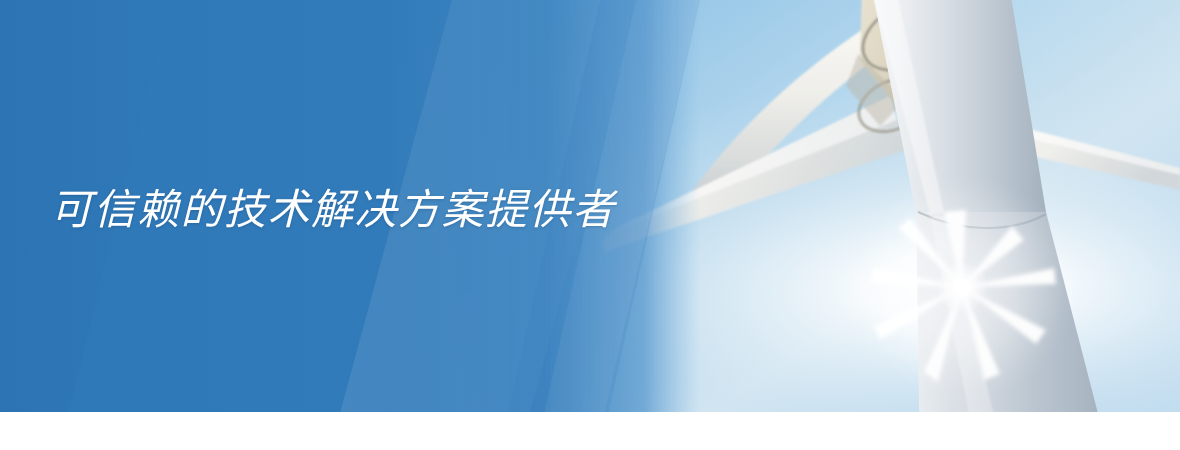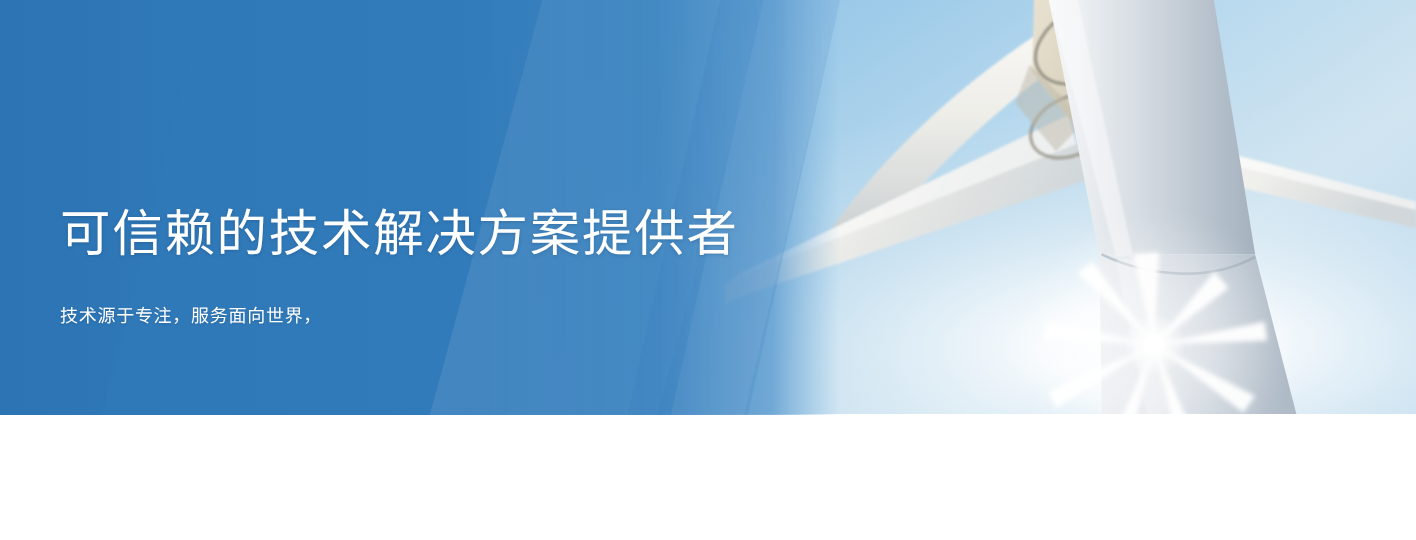--- a/index.html
+++ b/index.html
@@ -5,24 +5,25 @@
 <style>
   html,body{margin:0;padding:0;background:#ffffff;}
   body{
     font-family:"Liberation Sans","DejaVu Sans",sans-serif;
     -webkit-font-smoothing:antialiased;
   }
 
   .banner{
     position:relative;
     width:1180px;
-    height:345px;
+    height:412px;
     overflow:hidden;
     background:#d946ef;
     user-select:none;
+    font-style:italic;
   }
 
   
   .photo{
     position:absolute;
     inset:0;
     overflow:hidden;
   }
   .photo-svg{
     position:absolute;
@@ -238,17 +239,16 @@
 
       <polygon points="600,0 700,0 600,450 500,450" fill="#3179b9" opacity=".16"></polygon>
 
       <polygon points="636,0 700,0 596,450 536,450" fill="#ffffff" opacity=".05"></polygon>
     </svg>
   </div>
 
   <div class="copy">
     <h1 class="headline">可信赖的技术解决方案提供者</h1>
     <div class="sub">
-      <span class="sub-line">技术源于专注，服务面向世界，</span>
     </div>
   </div>
 
 </div>
 
 </body></html>

